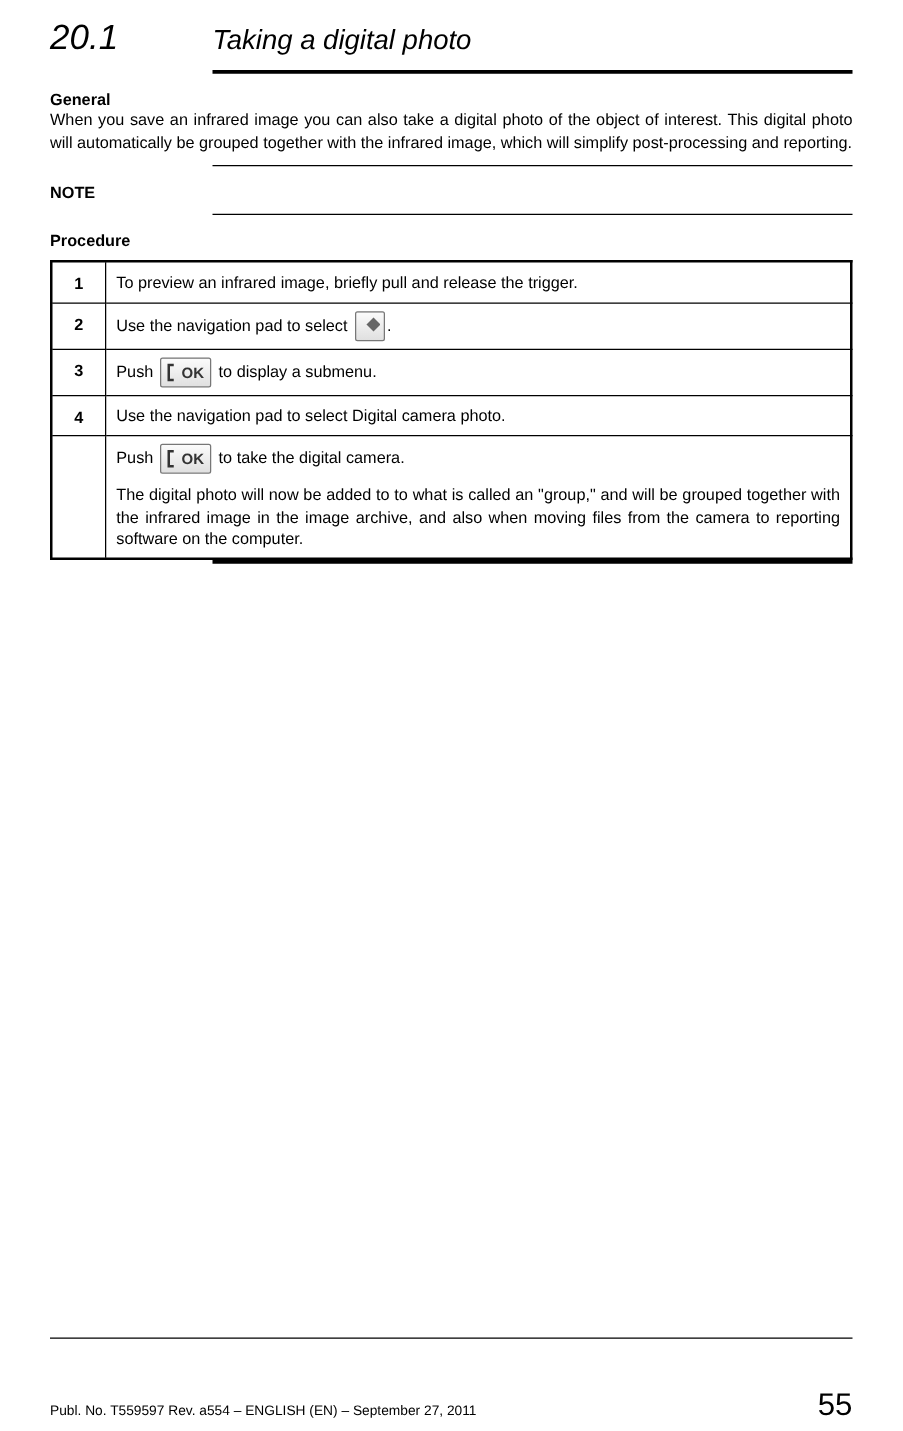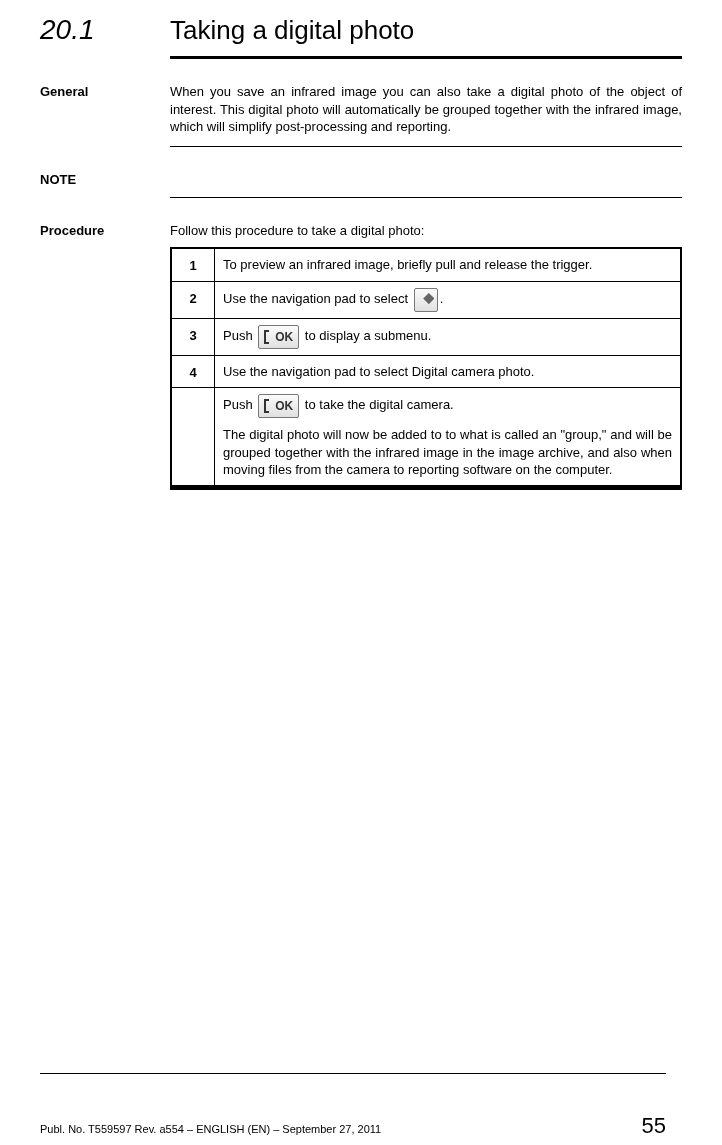--- a/index.html
+++ b/index.html
@@ -34,30 +34,32 @@
     align-items: baseline;
     margin-top: 14px;
   }
   .section-number {
     width: 130px;
     flex-shrink: 0;
     font-style: italic;
     font-size: 28px;
   }
   .section-title {
-    font-size: 26px;
+    font-style: italic;
+    font-size: 22px;
   }
   .heavy-rule {
     border-top: 3px solid #000;
     margin-top: 10px;
     margin-left: 130px;
   }
   .block {
     display: flex;
-    margin-top: 24px;
+    margin-top: 12px;
+    flex-direction: column;
   }
   .block-label {
     width: 130px;
     flex-shrink: 0;
     font-weight: bold;
     font-size: 13px;
     padding-top: 1px;
   }
   .block-body {
     flex: 1;
@@ -126,31 +128,31 @@
     font-weight: bold;
     padding: 0 5px 0 2px;
     line-height: 22px;
     vertical-align: top;
     color: #333;
   }
   .bold { font-weight: normal; }
   .footer {
     position: absolute;
     left: 40px;
-    right: 56px;
+    right: 40px;
     bottom: 20px;
     border-top: 1px solid #000;
     padding-top: 4px;
     display: flex;
     justify-content: space-between;
     align-items: baseline;
     font-size: 11px;
   }
   .footer .pagenum {
-    font-size: 22px;
+    font-size: 25px;
     margin-top: 35px;
   }
 </style>
 </head>
 <body>
 
 <div class="page">
 
 
   <div class="section-row">
@@ -169,21 +171,20 @@
 
   <div class="block">
     <div class="block-label">NOTE</div>
   </div>
 
   <div class="thin-rule"></div>
 
   <div class="block">
     <div class="block-label">Procedure</div>
     <div class="block-body">
-      <div>Follow this procedure to take a digital photo:</div>
 
       <table class="proc">
         <tbody>
             <tr>
           <td class="num">1</td>
           <td>To preview an infrared image, briefly pull and release the trigger.</td>
         </tr>
         <tr>
           <td class="num">2</td>
           <td>

